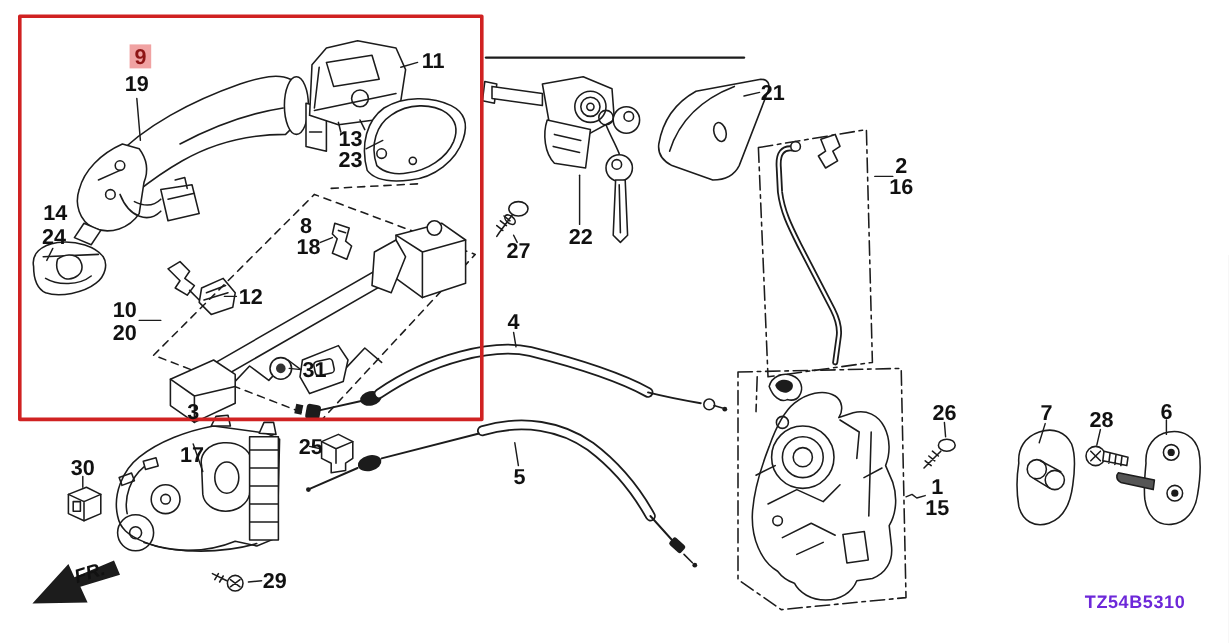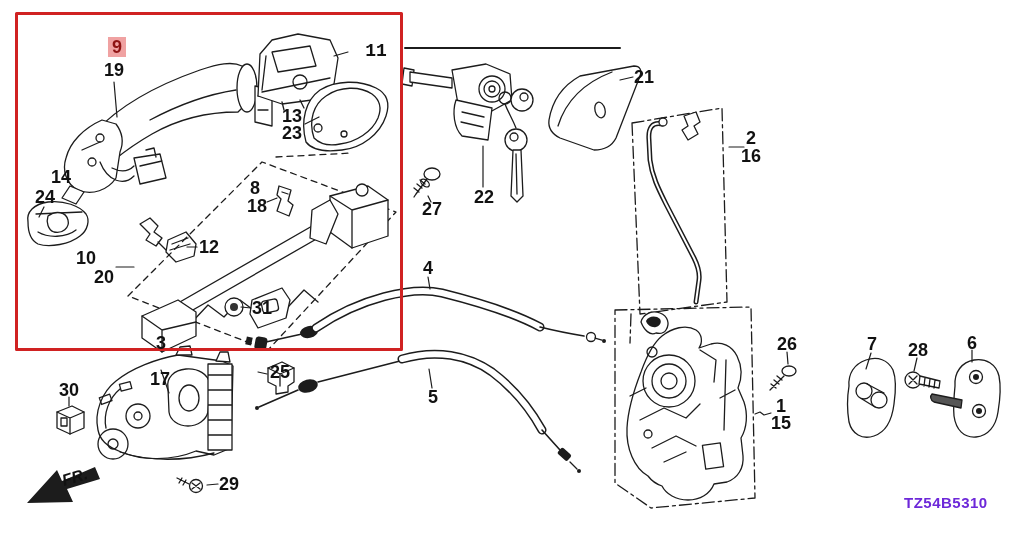--- a/index.html
+++ b/index.html
@@ -263,35 +263,35 @@
     <path fill="#1c1c1c" stroke="none" d="M95,467 L100,479 L67,489 L73,502 L27,503 L57,470 L62,481 Z"></path>
     <text x="64" y="486" transform="rotate(-17 64 486)" fill="#111" stroke="none" style="font:italic 700 16px 'Liberation Sans',sans-serif;">FR.</text>
   </g>
 
   <rect x="16.5" y="13.5" width="385" height="336" stroke-width="3" fill="none" stroke="#d02222"></rect>
 </svg>
 
 <div id="label-layer">
       <div class="part-label selected" style="left: 117px; top: 47px;">9</div>
       <div class="part-label" style="left: 114px; top: 70px;">19</div>
-      <div class="part-label" style="left: 376px; top: 51px; font-family: Liberation Mono, monospace;">11</div>
+      <div class="part-label" style="left: 361px; top: 51px;">11</div>
       <div class="part-label" style="left: 292px; top: 116px;">13</div>
       <div class="part-label" style="left: 292px; top: 133px;">23</div>
-      <div class="part-label" style="left: 61px; top: 177px; text-align: center;">14</div>
+      <div class="part-label" style="left: 46px; top: 177px; text-align: center;">14</div>
       <div class="part-label" style="left: 45px; top: 197px;">24</div>
       <div class="part-label" style="left: 255px; top: 188px;">8</div>
       <div class="part-label" style="left: 257px; top: 206px;">18</div>
       <div class="part-label" style="left: 432px; top: 209px;">27</div>
       <div class="part-label" style="left: 209px; top: 247px;">12</div>
-      <div class="part-label" style="left: 86px; top: 258px;">10</div>
+      <div class="part-label" style="left: 104px; top: 258px;">10</div>
       <div class="part-label" style="left: 104px; top: 277px; text-align: right;">20</div>
       <div class="part-label" style="left: 262px; top: 308px; text-align: center;">31</div>
       <div class="part-label" style="left: 161px; top: 343px;">3</div>
       <div class="part-label" style="left: 160px; top: 379px;">17</div>
-      <div class="part-label" style="left: 258px; top: 372px; padding-left: 48px;">25</div>
+      <div class="part-label" style="left: 237px; top: 372px; padding-left: 48px;">25</div>
       <div class="part-label" style="left: 69px; top: 390px; text-align: center;">30</div>
       <div class="part-label" style="left: 428px; top: 268px;">4</div>
       <div class="part-label" style="left: 433px; top: 397px;">5</div>
       <div class="part-label" style="left: 229px; top: 484px;">29</div>
       <div class="part-label" style="left: 484px; top: 197px;">22</div>
       <div class="part-label" style="left: 644px; top: 77px;">21</div>
       <div class="part-label" style="left: 751px; top: 138px;">2</div>
       <div class="part-label" style="left: 751px; top: 156px;">16</div>
       <div class="part-label" style="left: 787px; top: 344px;">26</div>
       <div class="part-label" style="left: 781px; top: 406px;">1</div>

